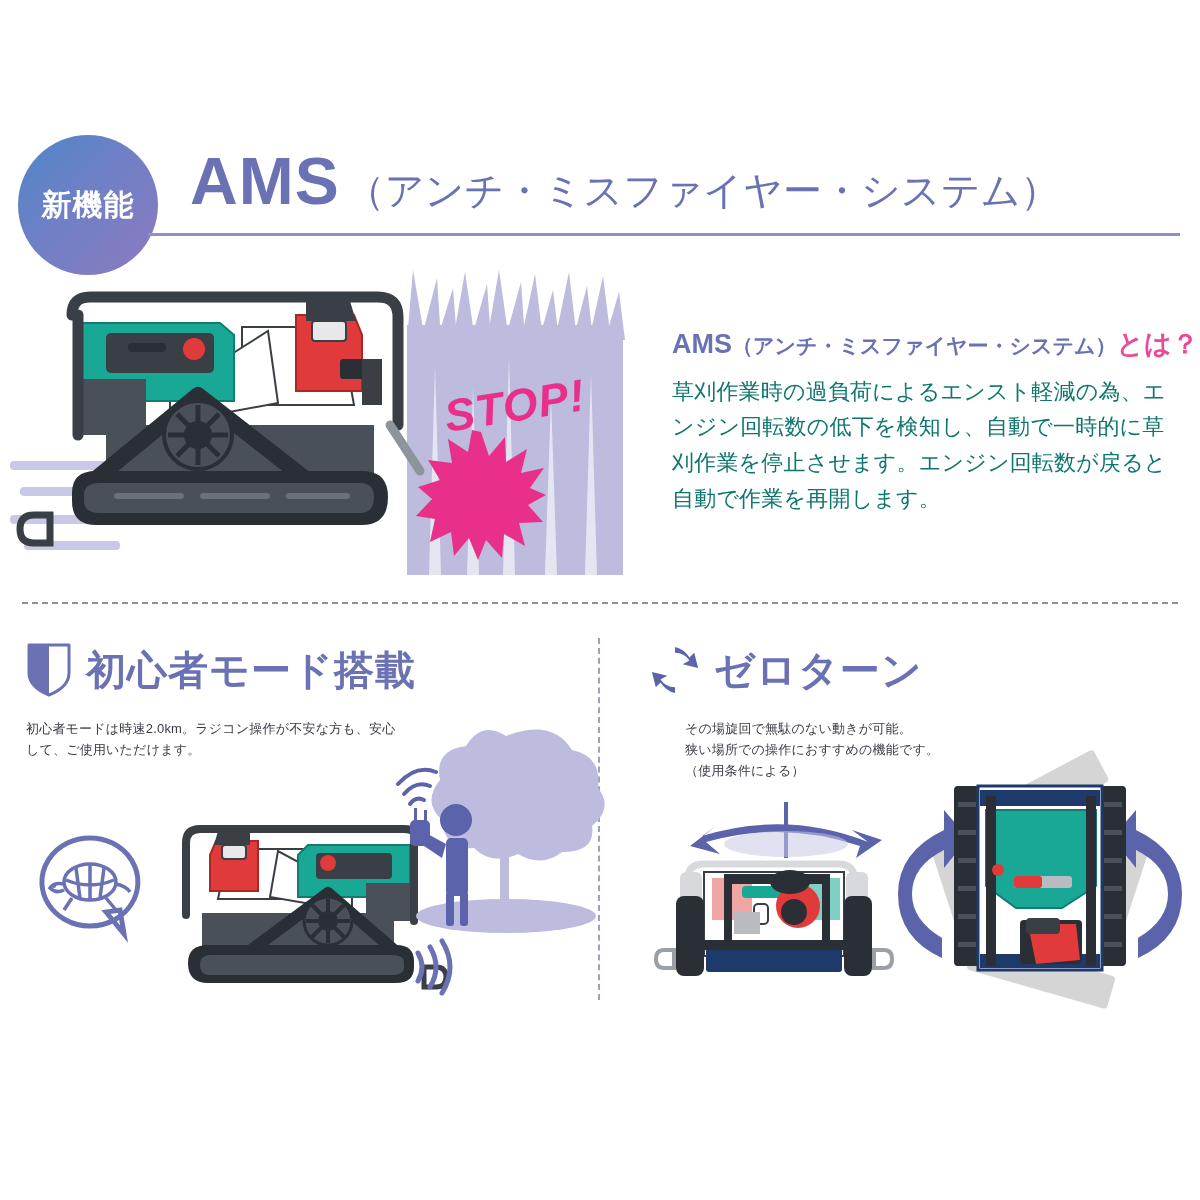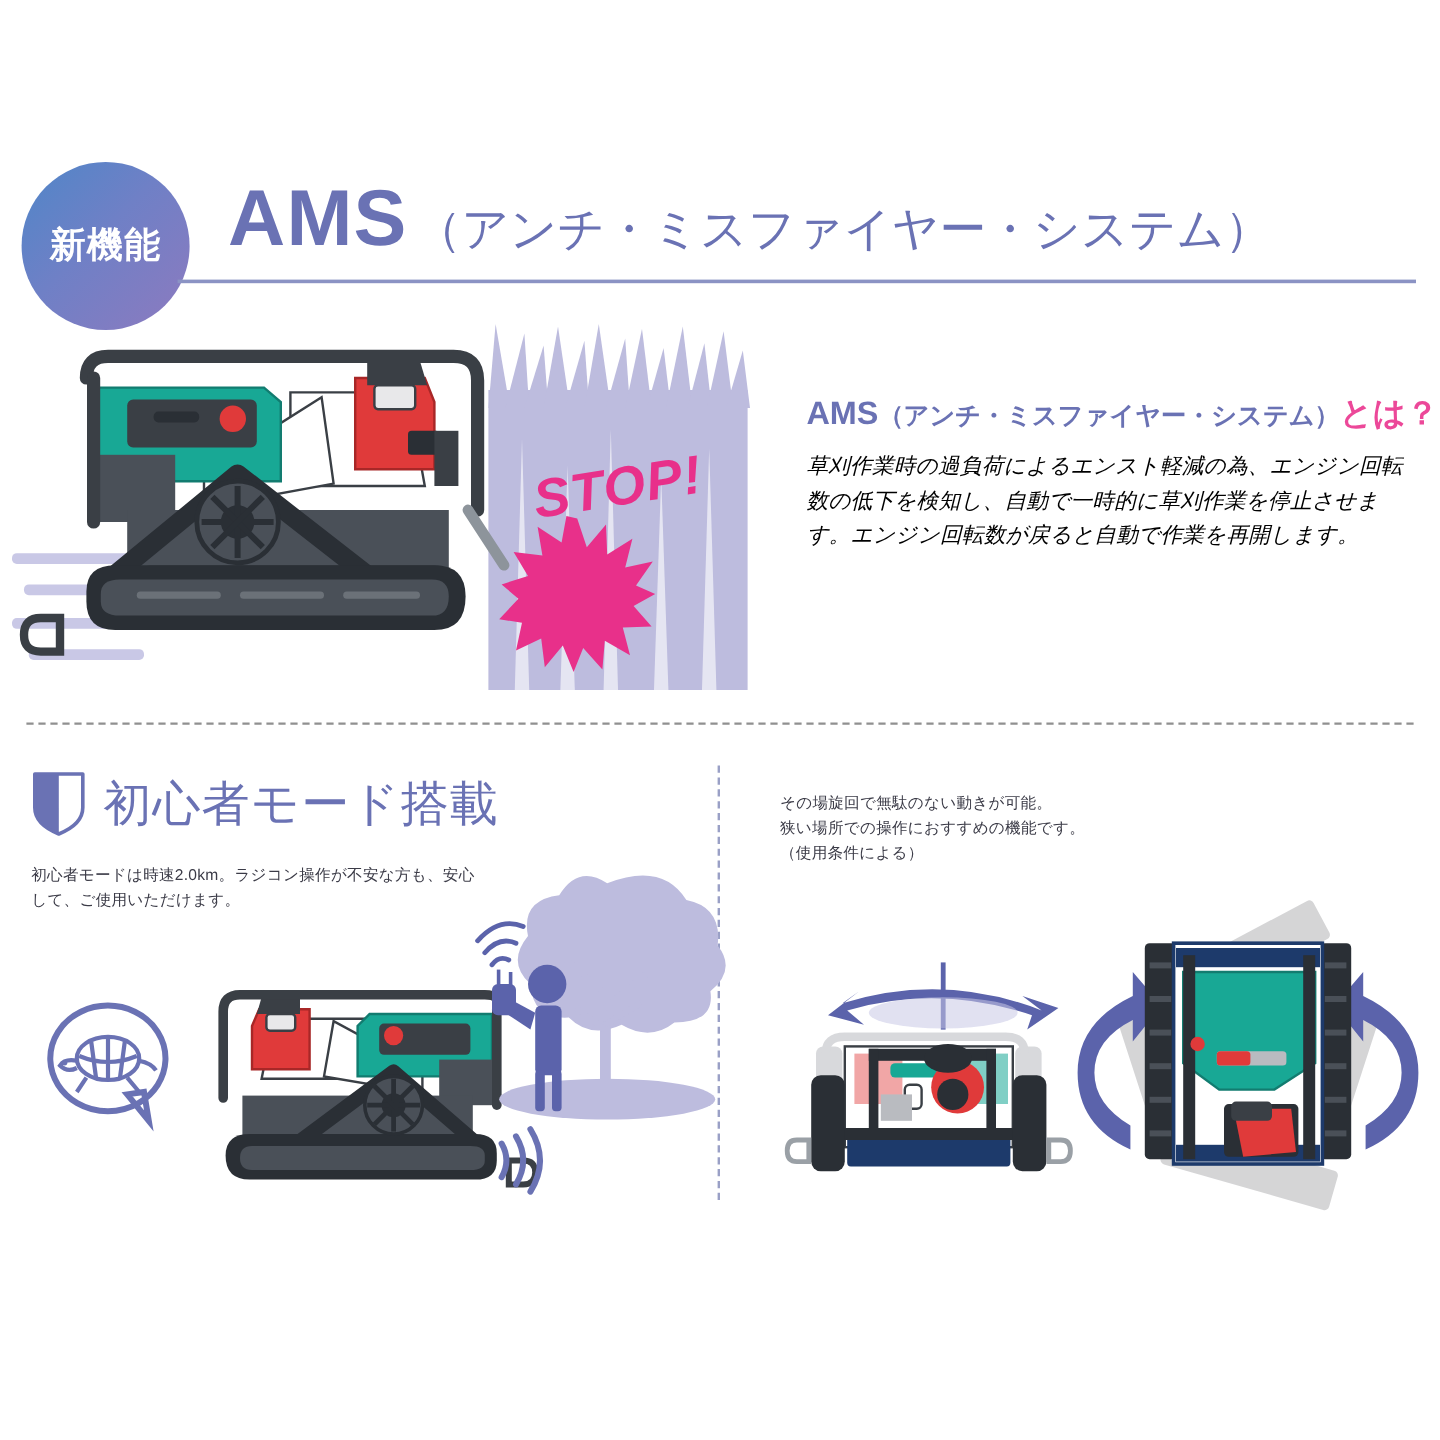--- a/index.html
+++ b/index.html
@@ -120,26 +120,25 @@
     white-space: nowrap;
   }
   .info-heading .ih-small {
     font-size: 21px;
     font-weight: 700;
   }
   .info-heading .ih-dark {
     color: #ec4899;
   }
   .info-body {
-    font-size: 18px;
+    font-size: 22px;
     line-height: 1.62;
-    color: #000000;
+    color: #0f766e;
     margin: 0;
     letter-spacing: 0.2px;
-    font-style: italic;
   }
 
   
   .divider-h {
     position: absolute;
     left: 22px; top: 602px;
     width: 1156px; height: 0;
     border-top: 2px dashed #909090;
   }
   .divider-v {
@@ -159,34 +158,34 @@
   .panel-right { left: 650px; width: 540px; }
 
   .panel-head {
     display: flex;
     align-items: center;
     gap: 14px;
     height: 60px;
   }
   .panel-title {
     font-size: 40px;
-    font-weight: 400;
+    font-weight: 700;
     color: #6a72b4;
     line-height: 1;
     letter-spacing: 1px;
   }
   .panel-body {
     margin: 18px 0 0 0;
     font-size: 13px;
     line-height: 1.62;
     color: #3b3b47;
     letter-spacing: 0.2px;
     max-width: 380px;
   }
-  .panel-right .panel-body { max-width: 420px; }
+  .panel-right .panel-body { max-width: 420px; margin-left: 35px; }
 
   .turtle-icon-wrap {
     position: absolute;
     left: 6px; top: 190px;
     width: 120px; height: 120px;
   }
   .mower-small-wrap {
     position: absolute;
     left: 110px; top: 175px;
     width: 320px; height: 190px;
@@ -415,20 +414,29 @@
         <g fill="none" stroke="#5b63ab" stroke-width="4" stroke-linecap="round">
           <path d="M16 96 q6 -8 14 -4"></path>
           <path d="M10 86 q12 -14 26 -8"></path>
           <path d="M4 76 q18 -20 38 -12"></path>
         </g>
       </svg>
     </div>
   </div>
 
   <div class="panel panel-right">
+    <div class="panel-head">
+      <span>
+        <svg viewBox="0 0 52 52" width="50" height="50" aria-hidden="true">
+          <path d="M26 8 a18 18 0 0 1 15 8 l-7 4 l16 4 l-4 -16 l-5 5 A24 24 0 0 0 26 2 Z" fill="#5b63ab"></path>
+          <path d="M26 44 a18 18 0 0 1 -15 -8 l7 -4 l-16 -4 l4 16 l5 -5 A24 24 0 0 0 26 50 Z" fill="#5b63ab"></path>
+        </svg>
+      </span>
+      <span class="panel-title">ゼロターン</span>
+    </div>
     <p class="panel-body" style="white-space:pre-line;">その場旋回で無駄のない動きが可能。
 狭い場所での操作におすすめの機能です。
 （使用条件による）</p>
 
     <div class="front-view-wrap">
       <svg viewBox="0 0 270 210" width="270" height="210" aria-hidden="true">
         <line x1="136" y1="2" x2="136" y2="58" stroke="#5b63ab" stroke-width="4"></line>
         <path d="M52 36 q84 -26 166 6 l-16 -12 l30 10 l-26 18 l4 -12 q-78 -26 -154 -4 l14 12 l-30 -8 l26 -20 Z" fill="#5b63ab"></path>
         <ellipse cx="136" cy="44" rx="62" ry="13" fill="#c9c8e6" opacity="0.55"></ellipse>
 

